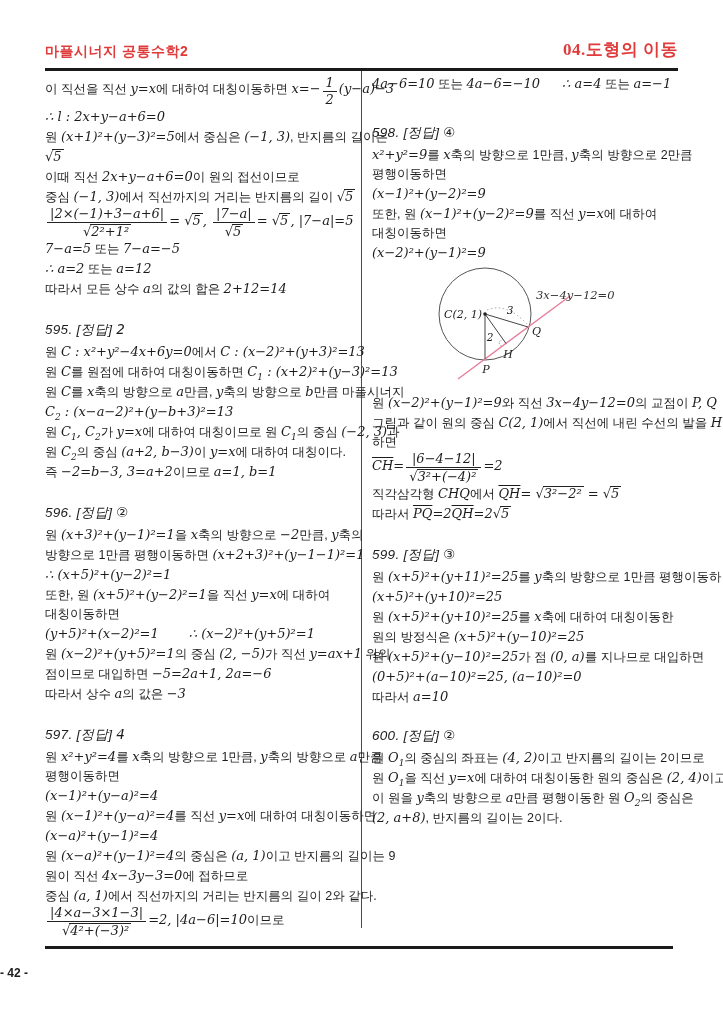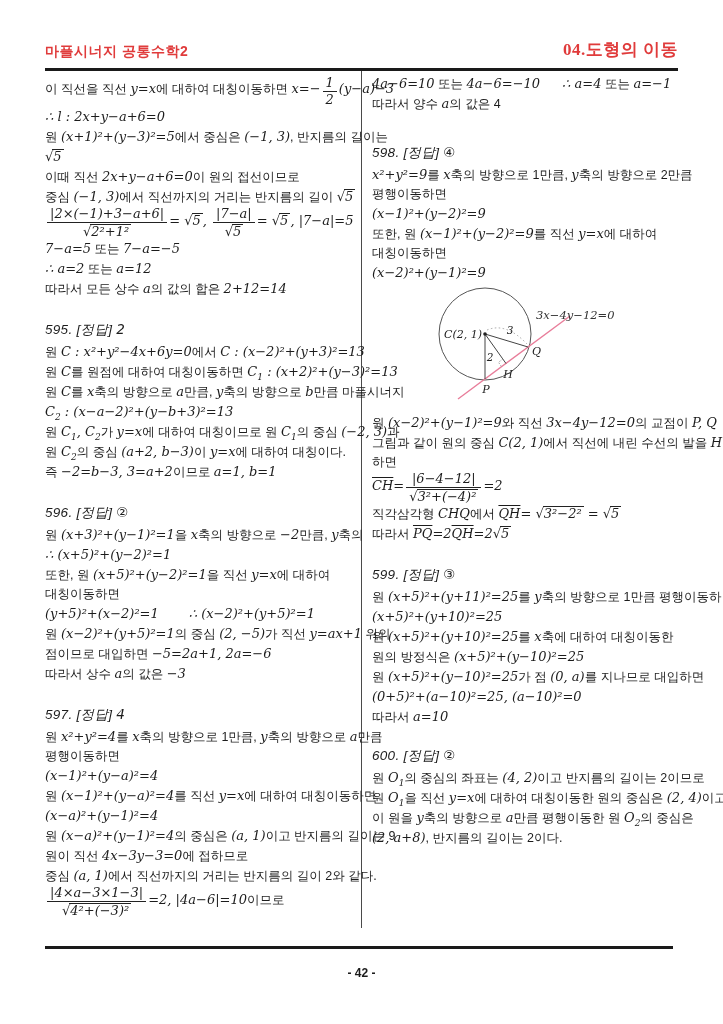--- a/index.html
+++ b/index.html
@@ -4,21 +4,21 @@
 <style>
   html,body{margin:0;padding:0;background:#e9e9e9;}
   .page{position:relative;width:723px;height:1024px;background:#ffffff;margin:0 auto;
         font-family:"Liberation Sans",sans-serif;color:#1c1c1c;overflow:hidden;}
   .hdr{position:absolute;left:45px;top:38px;width:633px;display:flex;justify-content:space-between;align-items:flex-end;}
   .hdr-left{font-size:14px;font-weight:bold;letter-spacing:0.5px;}
   .hdr-right{font-size:17px;font-weight:bold;letter-spacing:0.5px;}
   .rule-top{position:absolute;left:45px;top:68px;width:633px;height:2.5px;background:#1a1a1a;}
   .rule-bottom{position:absolute;left:45px;top:946px;width:628px;height:3px;background:#1a1a1a;}
   .divider{position:absolute;left:361px;top:71px;width:1.3px;height:857px;background:#4a4a4a;}
-  .ftr{position:absolute;left:0;top:966px;width:723px;text-align:center;font-size:12px;font-weight:bold;}
+  .ftr{position:absolute;left:0;top:966px;width:723px;font-size:12px;font-weight:bold;}
   .col{position:absolute;top:76px;}
   .col-left{left:45px;width:310px;}
   .col-right{left:372px;width:306px;top:74px;}
   .block{margin-top:22px;}
   .block.first{margin-top:0;}
   .block.gap-lg{margin-top:30px;}
   .block.gap-xl{margin-top:20px;}
   .prob-head{font-size:13.5px;margin-bottom:3px;letter-spacing:0.3px;font-style:italic;}
   .pans{font-family:"DejaVu Sans",sans-serif;font-size:13.5px;}
   .ln{min-height:19px;line-height:19px;font-size:12.5px;white-space:nowrap;}
@@ -86,20 +86,21 @@
     </div>
 
     <div class="block">
       <div class="prob-head">
         <span class="pnum">596.</span>
         <span class="plabel">[정답]</span>
         <span class="pans">②</span>
       </div>
       <div>
           <div class="ln"><span class="kr">원 </span><span class="m">(x+3)²+(y−1)²=1</span><span class="kr">을 </span><span class="m">x</span><span class="kr">축의 방향으로 </span><span class="m">−2</span><span class="kr">만큼, </span><span class="m">y</span><span class="kr">축의</span></div>
+          <div class="ln"><span class="kr">방향으로 1만큼 평행이동하면 </span><span class="m">(x+2+3)²+(y−1−1)²=1</span></div>
           <div class="ln"><span class="m">∴ (x+5)²+(y−2)²=1</span></div>
           <div class="ln"><span class="kr">또한, 원 </span><span class="m">(x+5)²+(y−2)²=1</span><span class="kr">을 직선 </span><span class="m">y=x</span><span class="kr">에 대하여</span></div>
           <div class="ln"><span class="kr">대칭이동하면</span></div>
           <div class="ln"><span class="m">(y+5)²+(x−2)²=1</span><span class="spc" style="width: 30px;"></span><span class="m">∴ (x−2)²+(y+5)²=1</span></div>
           <div class="ln"><span class="kr">원 </span><span class="m">(x−2)²+(y+5)²=1</span><span class="kr">의 중심 </span><span class="m">(2, −5)</span><span class="kr">가 직선 </span><span class="m">y=ax+1</span><span class="kr"> 위의</span></div>
           <div class="ln"><span class="kr">점이므로 대입하면 </span><span class="m">−5=2a+1, 2a=−6</span></div>
           <div class="ln"><span class="kr">따라서 상수 </span><span class="m">a</span><span class="kr">의 값은 </span><span class="m">−3</span></div>
         </div>
     </div>
 
@@ -120,21 +121,20 @@
           <div class="ln"><span class="kr">중심 </span><span class="m">(a, 1)</span><span class="kr">에서 직선까지의 거리는 반지름의 길이 2와 같다.</span></div>
           <div class="ln"><span class="frac"><span class="fn"><span class="m">|4×a−3×1−3|</span></span><span class="fd"><span class="sq"><span class="rad m" style="font-style: normal;">√</span><span class="sqc"><span class="m">4²+(−3)²</span></span></span></span></span><span class="m">=2, |4a−6|=10</span><span class="kr">이므로</span></div>
         </div>
     </div>
   </div>
 
   <div class="col col-right">
     <div class="block first">
       <div>
           <div class="ln"><span class="m">4a−6=10</span><span class="kr"> 또는 </span><span class="m">4a−6=−10</span><span class="spc" style="width: 22px;"></span><span class="m">∴ a=4</span><span class="kr"> 또는 </span><span class="m">a=−1</span></div>
-          <div class="ln"><span class="kr">따라서 양수 </span><span class="m">a</span><span class="kr">의 값은 4</span></div>
         </div>
     </div>
 
     <div class="block gap-lg">
       <div class="prob-head">
         <span class="pnum">598.</span>
         <span class="plabel">[정답]</span>
         <span class="pans">④</span>
       </div>
       <div>

